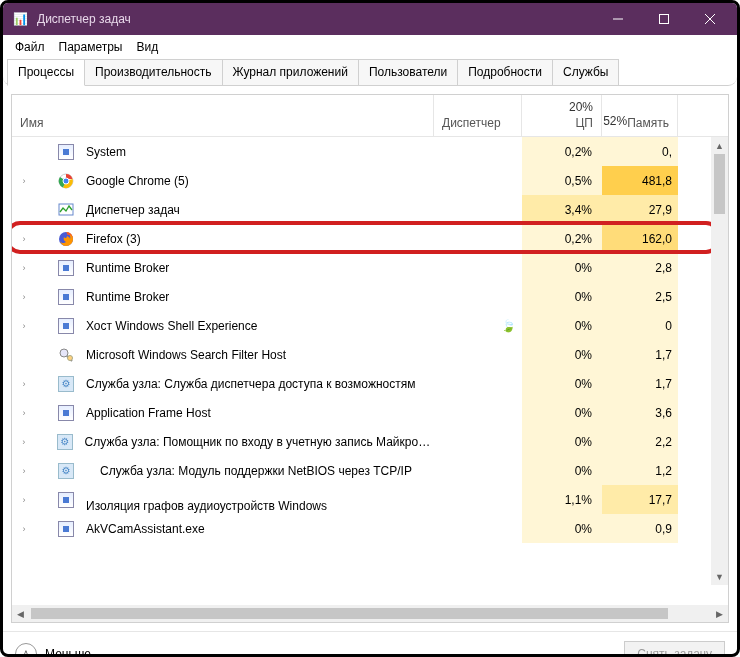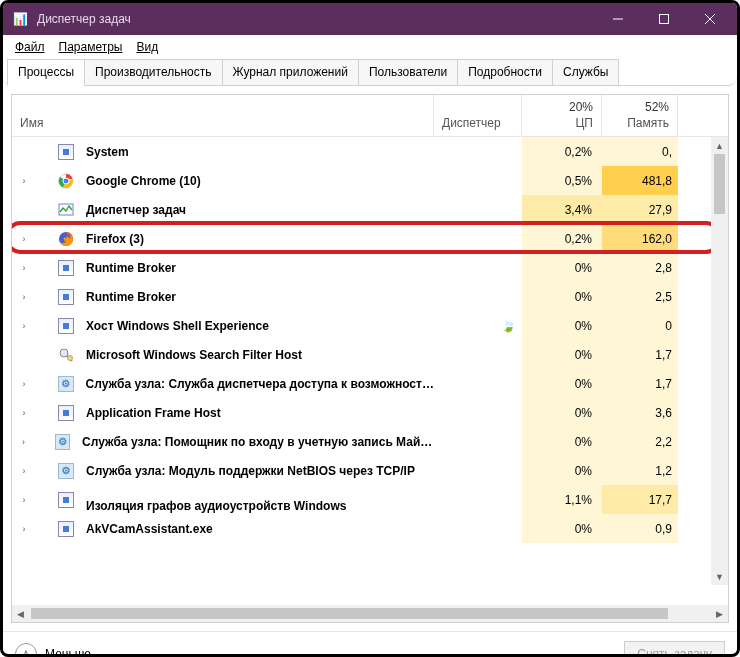--- a/index.html
+++ b/index.html
@@ -4,36 +4,36 @@
 <style>
 * { box-sizing: border-box; margin: 0; padding: 0; }
 body { font-family: "Segoe UI", Tahoma, sans-serif; font-size: 12px; background: #fff; }
 .window { width: 740px; height: 657px; border: 3px solid #000; border-radius: 8px; position: relative; background: #fff; overflow: hidden; }
 .titlebar { height: 32px; background: #5b2e5e; display: flex; align-items: center; color: #fff; padding: 0 4px 0 10px; }
 .titlebar-icon { width: 16px; height: 16px; margin-right: 8px; display: flex; align-items: center; justify-content: center; font-size: 12px; }
 .titlebar-title { flex: 1; font-size: 12px; color: #e8d8ea; }
 .winbtn { width: 46px; height: 30px; display: flex; align-items: center; justify-content: center; color: #fff; cursor: pointer; }
 .menubar { height: 24px; display: flex; align-items: center; padding: 0 6px; gap: 2px; background: #fff; }
 .menu-item { padding: 2px 6px; cursor: pointer; }
-.menu-item .ul { text-decoration: underline; }
+.menu-item .ul { }
 .tabs { display: flex; border-bottom: 1px solid #d0d0d0; padding: 0 4px; background: #fff; border-radius: 9px; }
 .tab { padding: 5px 10px 6px; border: 1px solid #d0d0d0; border-bottom: none; margin-right: -1px; background: #f7f7f7; cursor: pointer; font-size: 12px; position: relative; }
 .tab.active { background: #fff; border-bottom: 1px solid #fff; margin-bottom: -1px; z-index: 2; }
 .content { padding: 8px 8px 0 8px; }
 .table-wrap { border: 1px solid #d0d0d0; position: relative; }
 .thead { display: flex; height: 42px; border-bottom: 1px solid #e6e6e6; }
 .th { display: flex; align-items: flex-end; padding: 4px 8px 6px; border-right: 1px solid #e6e6e6; color: #555; }
 .th-name { width: 422px; }
 .th-state { width: 88px; }
 .th-cpu { width: 80px; text-align: right; justify-content: flex-end; flex-direction: column; align-items: flex-end; }
-.th-mem { width: 76px; text-align: right; justify-content: flex-end; flex-direction: column; }
+.th-mem { width: 76px; text-align: right; justify-content: flex-end; flex-direction: row; }
 .th-cpu .pct, .th-mem .pct { font-size: 12px; color: #333; margin-bottom: 2px; }
 .tbody { position: relative; height: 468px; overflow: hidden; }
 .row { display: flex; height: 29px; align-items: center; border-bottom: 0px solid transparent; }
-.cell-name { width: 422px; display: flex; align-items: center; padding-left: 6px; gap: 6px; font-weight: bold; }
+.cell-name { width: 422px; display: flex; align-items: center; padding-left: 6px; gap: 6px; }
 .cell-state { width: 88px; display: flex; justify-content: flex-end; padding-right: 6px; color: #3a8a3a; }
 .cell-cpu { width: 80px; text-align: right; padding-right: 10px; display: flex; justify-content: flex-end; align-items: center; height: 100%; padding-left: 32px; }
 .cell-mem { width: 76px; text-align: right; padding-right: 6px; display: flex; justify-content: flex-end; align-items: center; height: 100%; }
 .heat-a { background: #fff6d6; }
 .heat-b { background: #ffeba8; }
 .heat-c { background: #ffdc79; }
 .heat-d { background: #ffcf4d; }
 .chev { width: 12px; color: #888; font-size: 9px; text-align: center; }
 .icon { width: 16px; height: 16px; display: flex; align-items: center; justify-content: center; font-size: 12px; }
 .highlight-row { position: absolute; border: 4px solid #d12020; border-radius: 14px; pointer-events: none; }
@@ -128,21 +128,21 @@
               <span class="icon">
                 <svg width="16" height="16" viewBox="0 0 16 16">
                   <circle cx="8" cy="8" r="7" fill="#fff" stroke="#ccc"></circle>
                   <circle cx="8" cy="8" r="3.2" fill="#4285f4"></circle>
                   <path d="M8 1 A7 7 0 0 1 14.5 6 L8 6 Z" fill="#ea4335"></path>
                   <path d="M14.5 6 A7 7 0 0 1 5 14.5 L8 8 Z" fill="#fbbc05"></path>
                   <path d="M5 14.5 A7 7 0 0 1 2 4 L8 8 Z" fill="#34a853"></path>
                   <circle cx="8" cy="8" r="3" fill="#4285f4" stroke="#fff" stroke-width="1"></circle>
                 </svg>
               </span>
-              <span style="margin-left:6px;white-space:nowrap;overflow:hidden;text-overflow:ellipsis;">Google Chrome (10)</span>
+              <span style="margin-left:6px;white-space:nowrap;overflow:hidden;text-overflow:ellipsis;">Google Chrome (5)</span>
             </div>
             <div class="cell-state"></div>
             <div class="cell-cpu heat-a">0,5%</div>
             <div class="cell-mem heat-d">481,8</div>
           </div>
           <div class="row">
             <div class="cell-name">
               <span class="chev"></span>
               <span style="width:16px;"></span>
               <span class="icon">
@@ -257,21 +257,21 @@
             </div>
             <div class="cell-state"></div>
             <div class="cell-cpu heat-a">0%</div>
             <div class="cell-mem heat-a">2,2</div>
           </div>
           <div class="row">
             <div class="cell-name">
               <span class="chev">›</span>
               <span style="width:16px;"></span>
               <span class="proc-icon-gear">⚙</span>
-              <span style="margin-left:6px;white-space:nowrap;overflow:hidden;text-overflow:ellipsis;">Служба узла: Модуль поддержки NetBIOS через TCP/IP</span>
+              <span style="margin-left:20px;white-space:nowrap;overflow:hidden;text-overflow:ellipsis;">Служба узла: Модуль поддержки NetBIOS через TCP/IP</span>
             </div>
             <div class="cell-state"></div>
             <div class="cell-cpu heat-a">0%</div>
             <div class="cell-mem heat-a">1,2</div>
           </div>
           <div class="row">
             <div class="cell-name">
               <span class="chev">›</span>
               <span style="width:16px;"></span>
               <span class="proc-icon-generic"></span>

